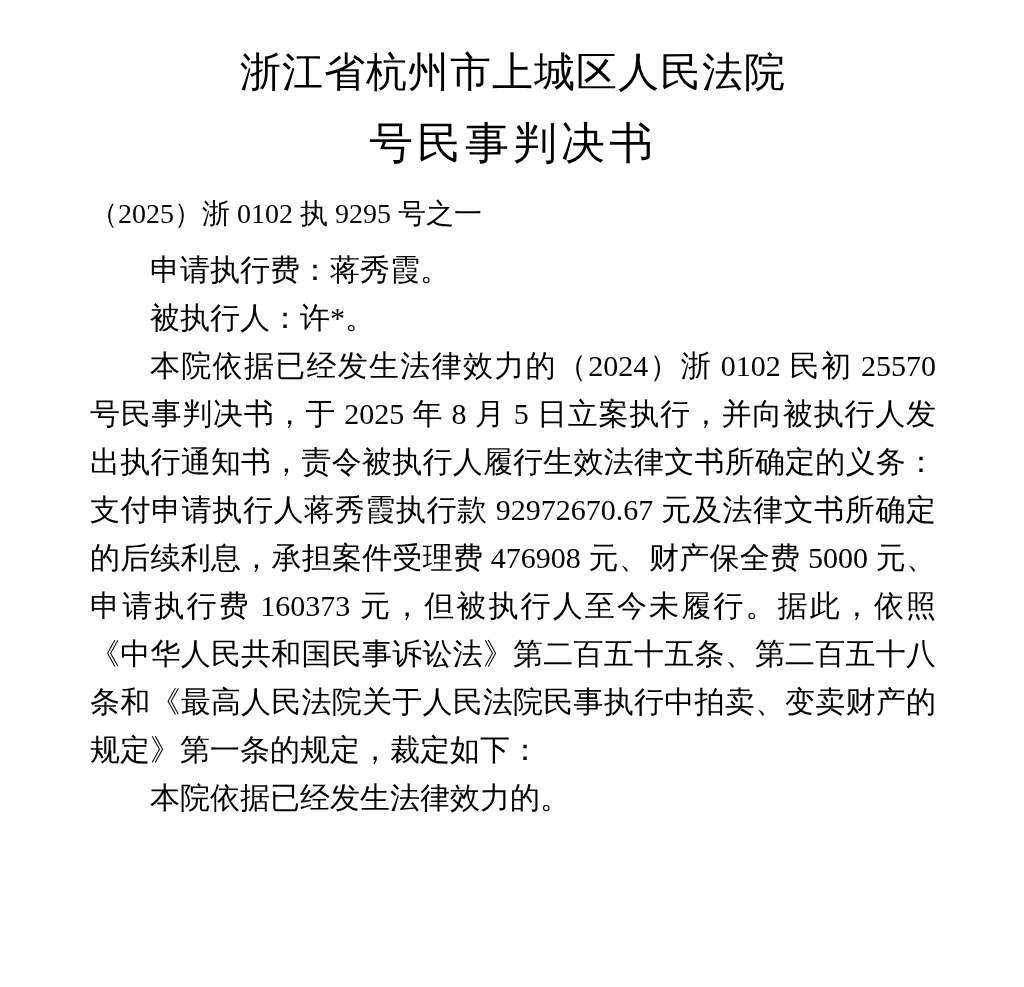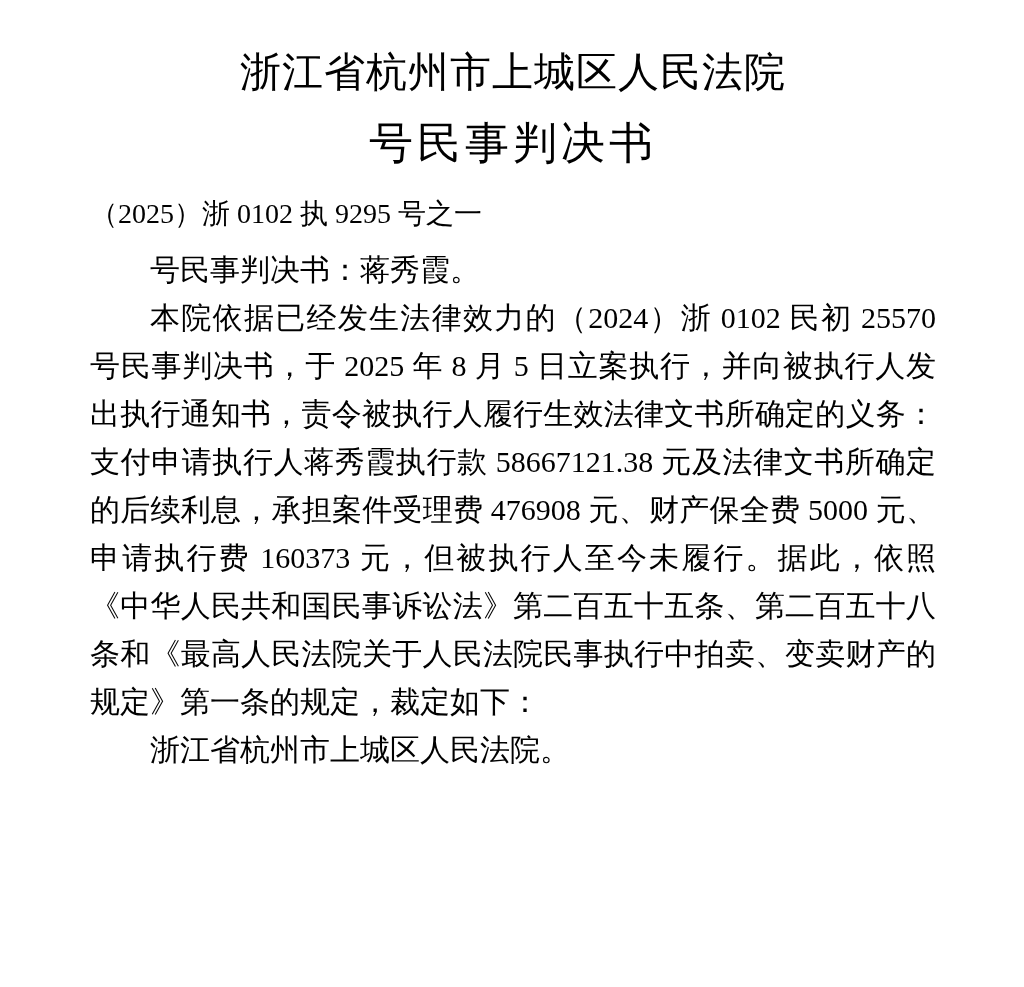--- a/index.html
+++ b/index.html
@@ -59,24 +59,25 @@
 <div class="page">
 
   <div class="court-name">浙江省杭州市上城区人民法院</div>
 
   <div class="doc-title">号民事判决书</div>
 
   <div class="case-number">（2025）浙 0102 执 9295 号之一</div>
 
   <div class="body-text">
 
-    <div class="party-line">号民事判决书：蒋秀霞。</div>
+    <div class="party-line">申请执行费：蒋秀霞。</div>
+
+    <div class="party-line">被执行人：许*。</div>
 
 
-
-    <div class="body-paragraph">本院依据已经发生法律效力的（2024）浙 0102 民初 25570 号民事判决书，于 2025 年 8 月 5 日立案执行，并向被执行人发出执行通知书，责令被执行人履行生效法律文书所确定的义务：支付申请执行人蒋秀霞执行款 58667121.38 元及法律文书所确定的后续利息，承担案件受理费 476908 元、财产保全费 5000 元、申请执行费 160373 元，但被执行人至今未履行。据此，依照《中华人民共和国民事诉讼法》第二百五十五条、第二百五十八条和《最高人民法院关于人民法院民事执行中拍卖、变卖财产的规定》第一条的规定，裁定如下：</div>
+    <div class="body-paragraph">本院依据已经发生法律效力的（2024）浙 0102 民初 25570 号民事判决书，于 2025 年 8 月 5 日立案执行，并向被执行人发出执行通知书，责令被执行人履行生效法律文书所确定的义务：支付申请执行人蒋秀霞执行款 92972670.67 元及法律文书所确定的后续利息，承担案件受理费 476908 元、财产保全费 5000 元、申请执行费 160373 元，但被执行人至今未履行。据此，依照《中华人民共和国民事诉讼法》第二百五十五条、第二百五十八条和《最高人民法院关于人民法院民事执行中拍卖、变卖财产的规定》第一条的规定，裁定如下：</div>
 
 
-    <div class="body-paragraph">浙江省杭州市上城区人民法院。</div>
+    <div class="body-paragraph">本院依据已经发生法律效力的。</div>
 
   </div>
 
 </div>
 
 </body></html>

